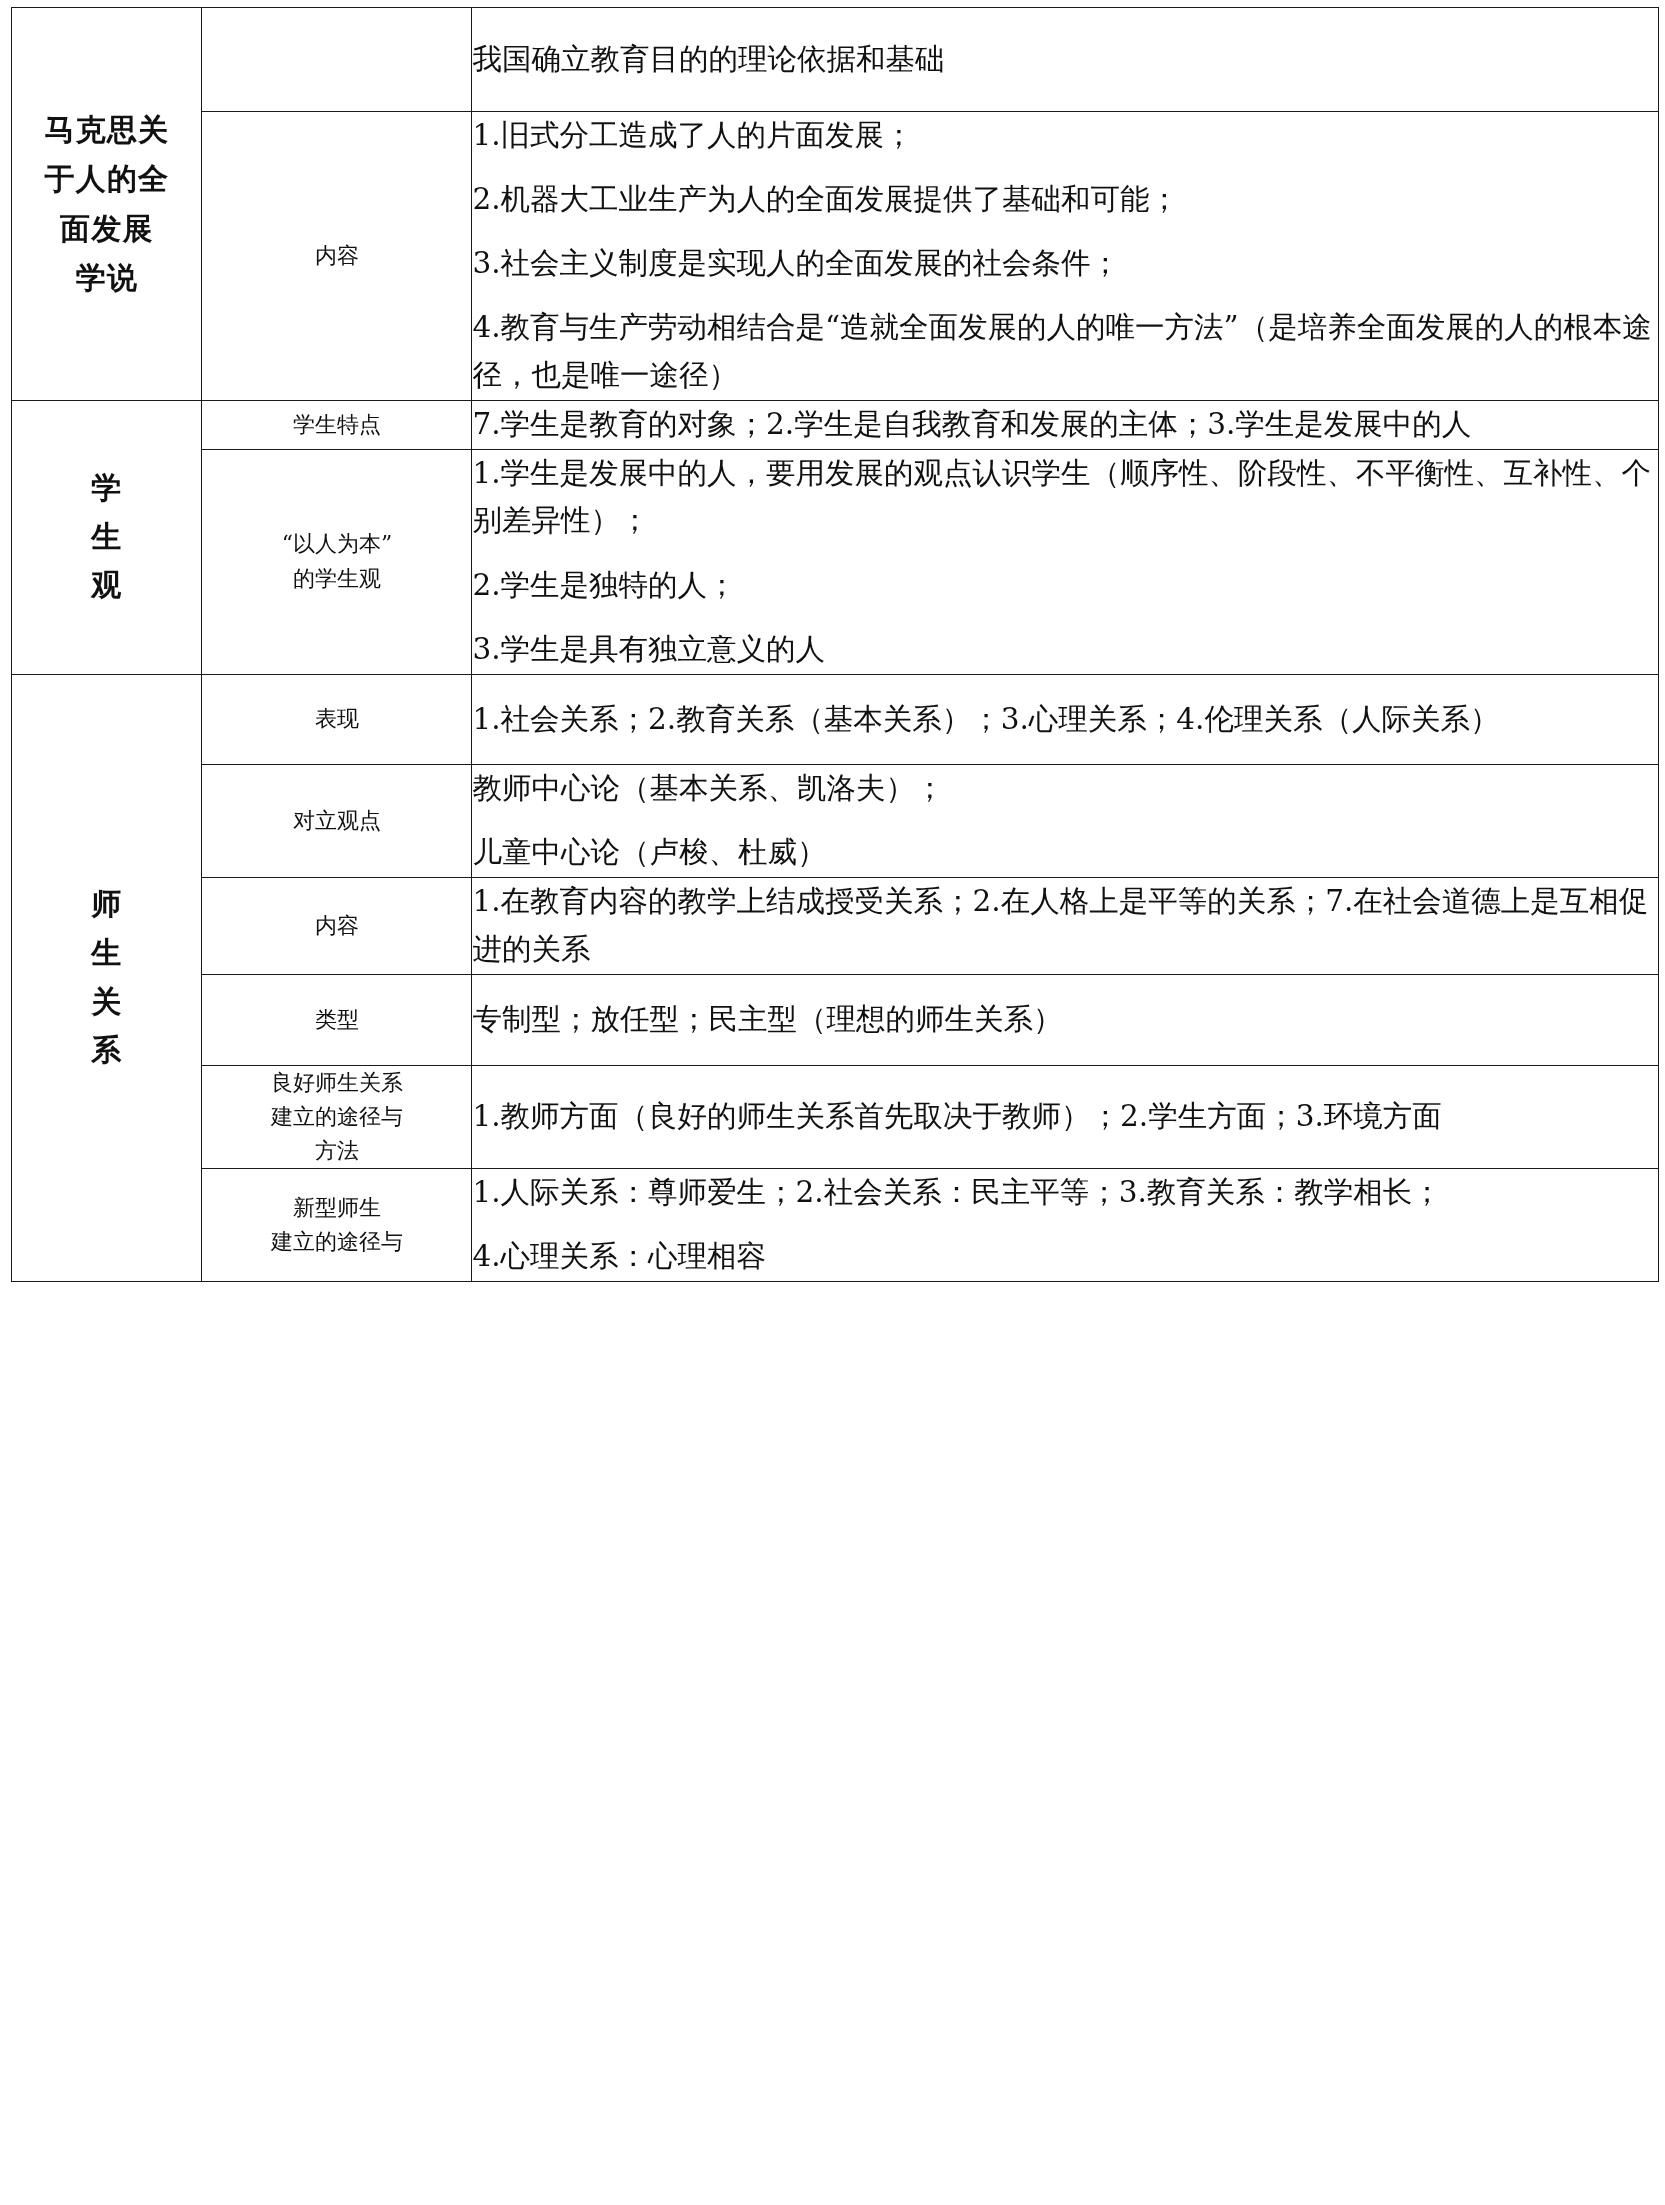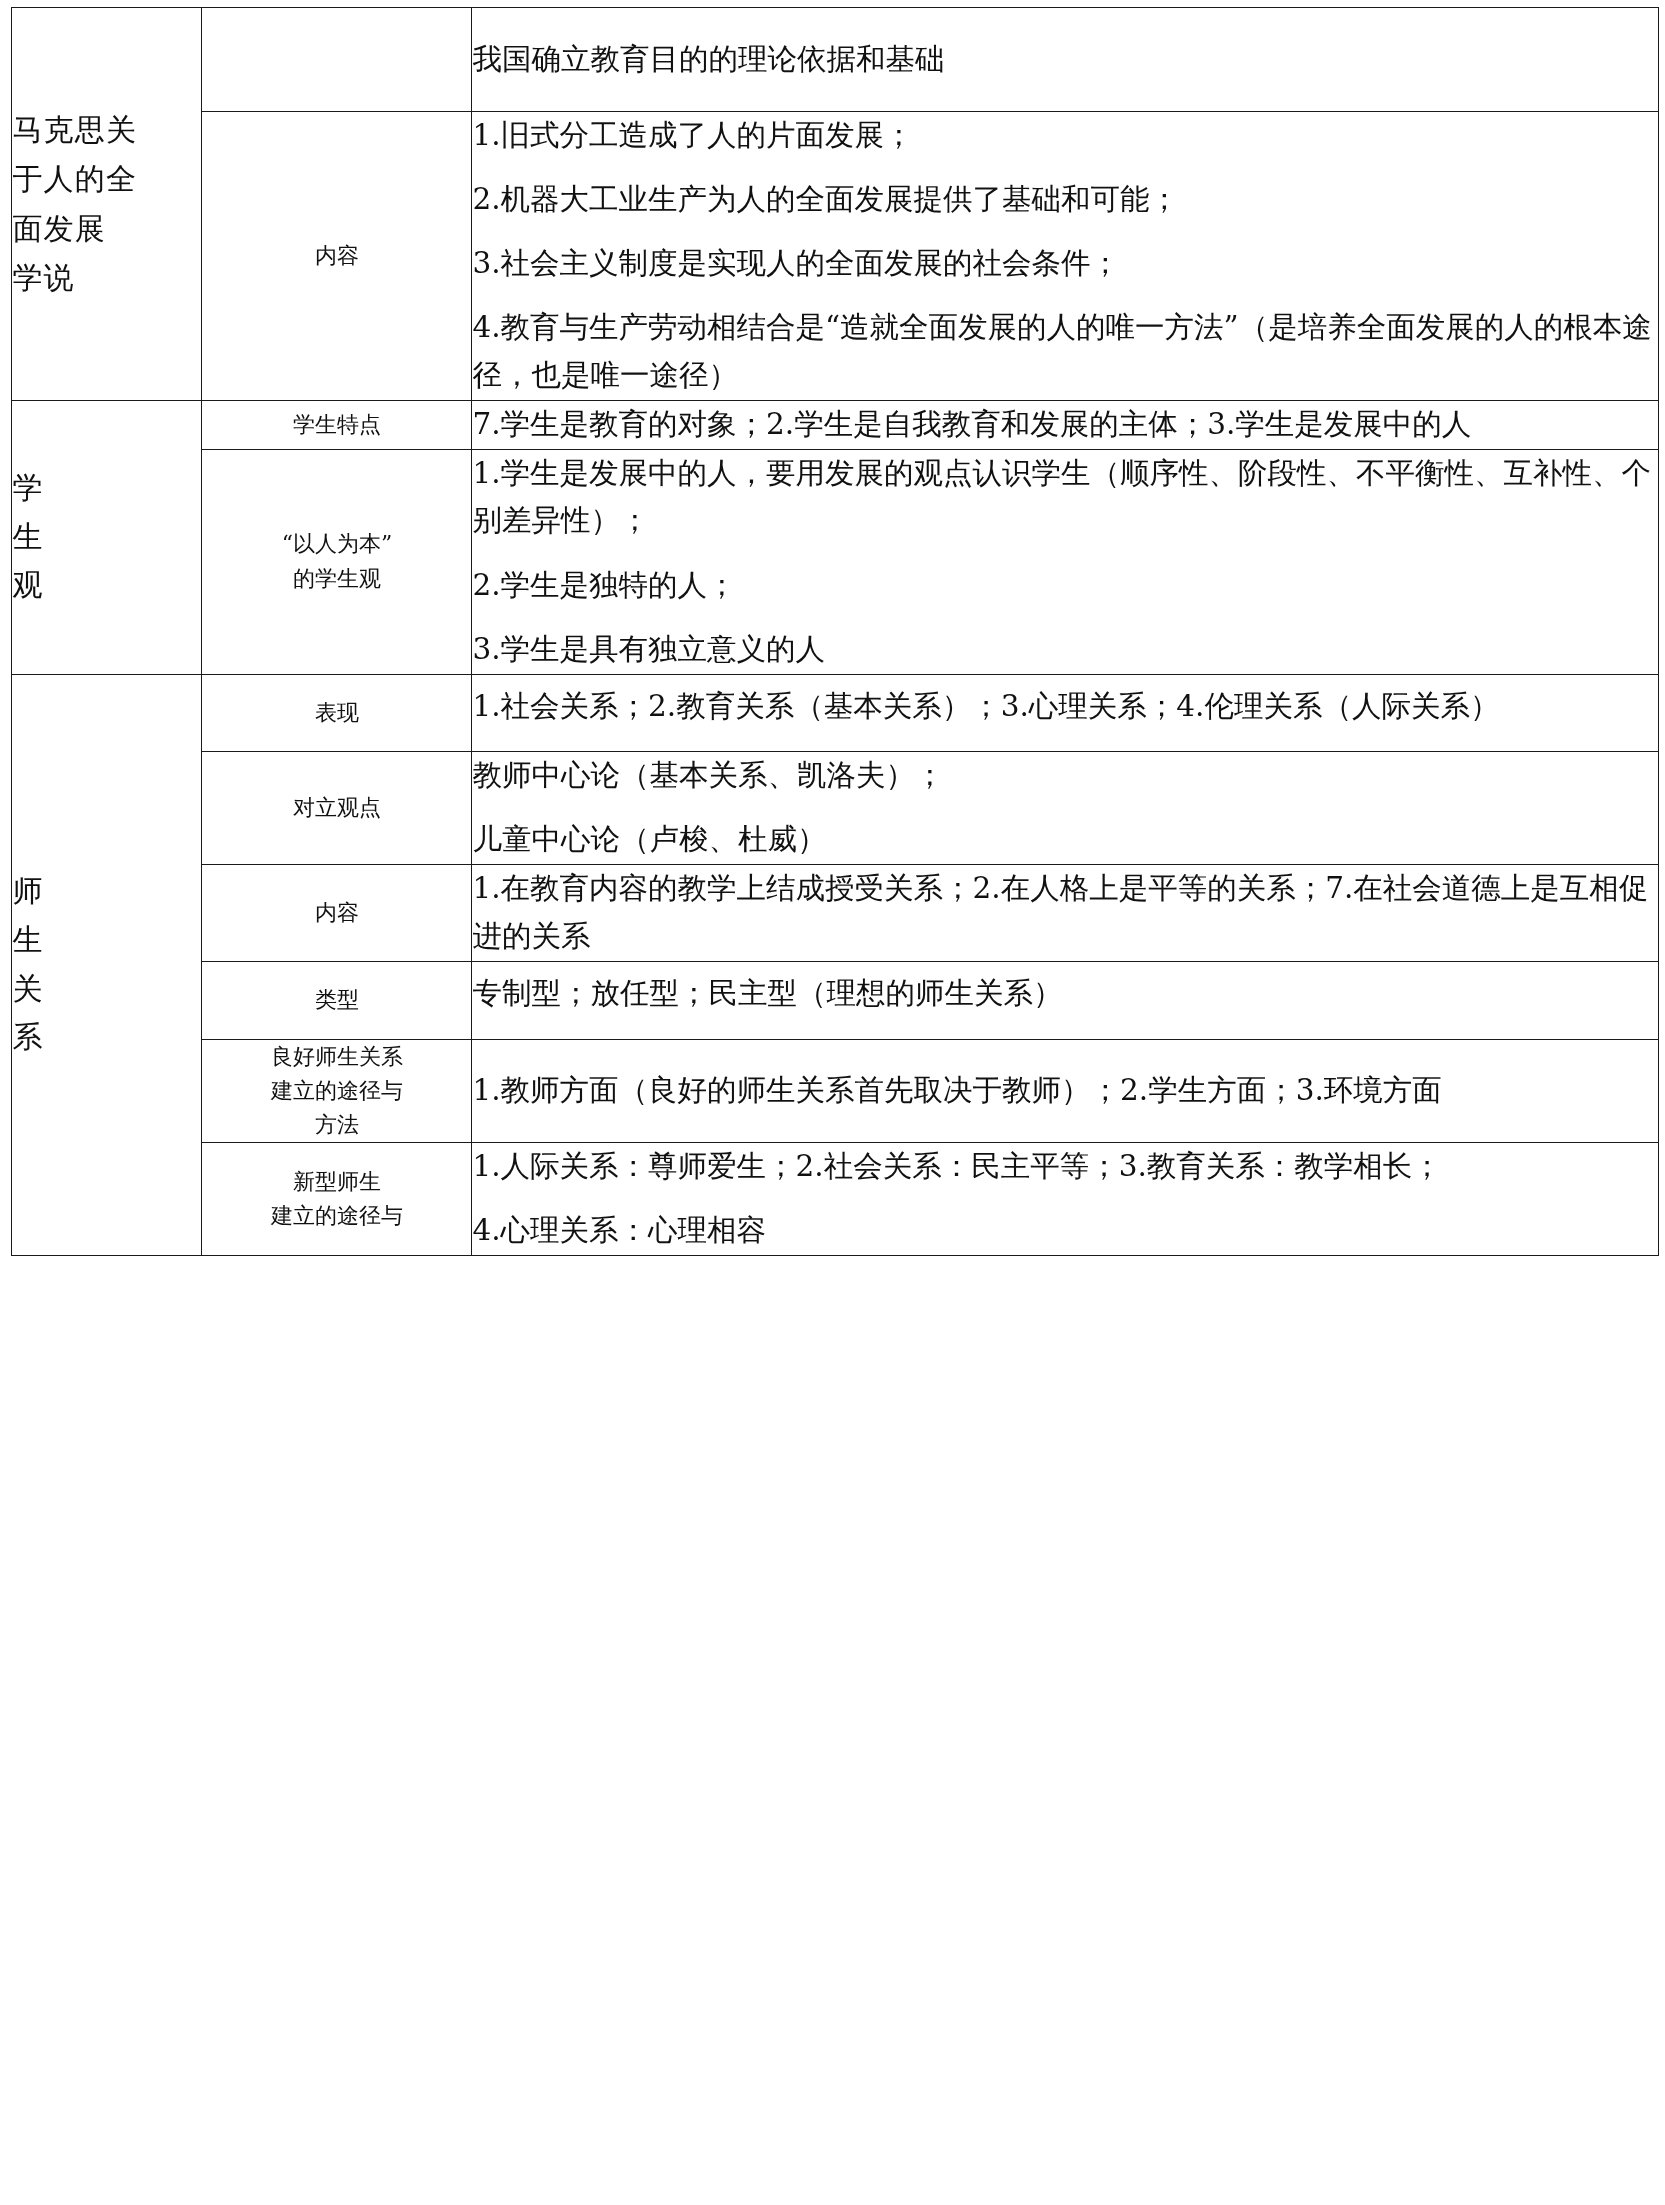--- a/index.html
+++ b/index.html
@@ -36,26 +36,26 @@
     padding: 0;
   }
 
   
   col.c-topic    { width: 190px; }
   col.c-sub      { width: 270px; }
   col.c-body     { width: 1187px; }
 
   
   .topic {
-    text-align: left;
+    text-align: center;
     font-size: 30px;
     line-height: 1.62;
     letter-spacing: 0.04em;
     padding: 11.5px 4.9px;
-    font-weight: 400;
+    font-weight: 700;
   }
   .topic .ch { display: block; }
   .topic.wrapped {
     font-size: 30px;
     line-height: 1.64;
   }
   .topic.wrapped .ln { display: block; }
 
   
   .sub {
@@ -75,21 +75,21 @@
     margin-top: 8px;
   }
   .body p {
     margin: 0 0 16.4px 0;
     text-indent: 0;
   }
   .body p:last-child { margin-bottom: 0; }
   .body p.tight { margin-bottom: 0; }
 
   .body.single {
-    padding-top: 8px;
+    padding-top: 21px;
     padding-bottom: 21px;
   }
 
   
   .hdr {
     font-size: 29.5px;
     line-height: 1.5;
     padding: 14.7px 16.4px 14.7px 18px;
     margin-left: 48px;
   }

